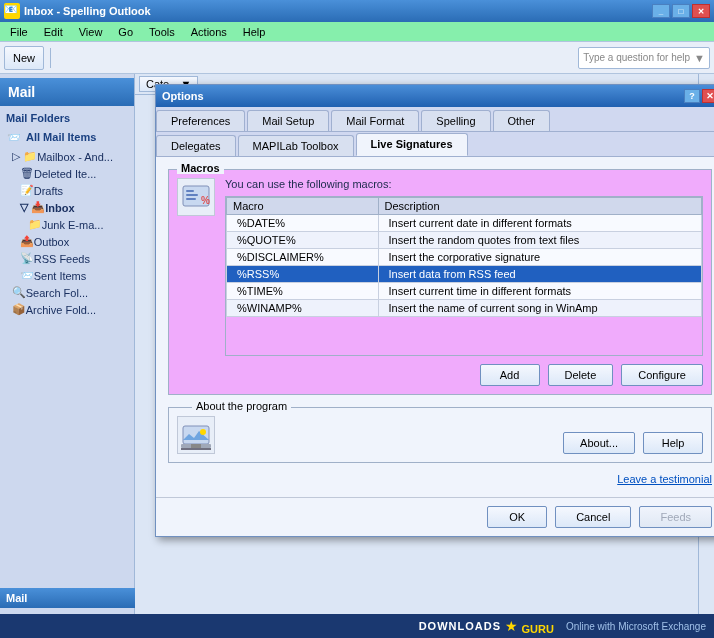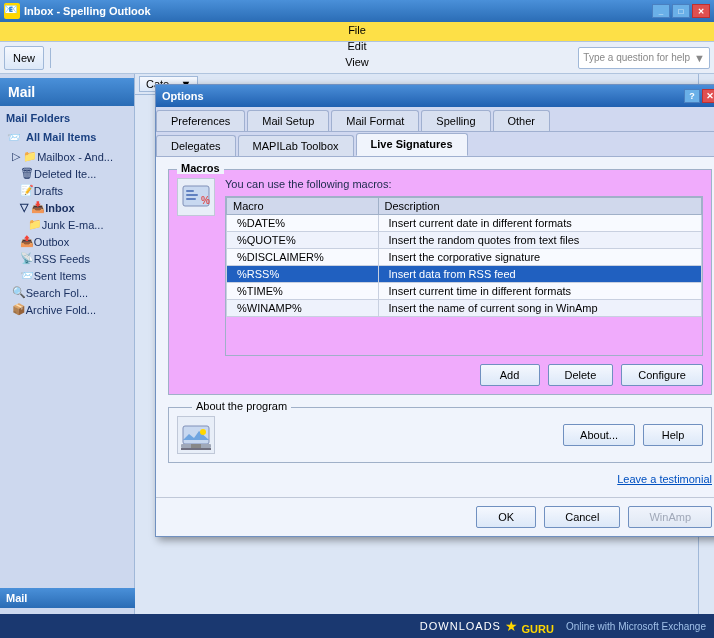--- a/index.html
+++ b/index.html
@@ -55,28 +55,27 @@
       align-items: center;
       justify-content: center;
       font-size: 8px;
       color: white;
       cursor: pointer;
     }
     .title-btn.close { background: #e05050; border-color: #c03030; }
 
     
     .menu-bar {
-      background: #fde047;
+      background: #86efac;
       height: 20px;
       display: flex;
       align-items: center;
       padding: 0 2px;
       border-bottom: 1px solid #b0c4de;
       font-size: 11px;
-      flex-direction: column;
     }
     .menu-item {
       padding: 2px 8px;
       cursor: pointer;
     }
 
     
     .toolbar {
       background: #e8eef8;
       height: 32px;
@@ -356,21 +355,21 @@
     .about-group-label {
       position: absolute;
       top: -8px;
       left: 23px;
       background: #f0f4fc;
       padding: 0 4px;
       font-size: 11px;
     }
     .about-content {
       display: flex;
-      align-items: center;
+      align-items: flex-end;
       gap: 8px;
     }
     .about-icon {
       width: 38px;
       height: 38px;
       border: 1px solid #c0c8d8;
       background: #e8eef8;
       display: flex;
       align-items: center;
       justify-content: center;
@@ -680,35 +679,35 @@
 
             <div class="testimonial-link">
               <a>Leave a testimonial</a>
             </div>
 
           </div>
 
           <div class="dialog-footer">
             <button class="footer-btn">OK</button>
             <button class="footer-btn">Cancel</button>
-            <button class="footer-btn disabled">WinAmp</button>
+            <button class="footer-btn disabled">Feeds</button>
           </div>
 
         </div>
       </div>
 
     </div>
   </div>
 
   <div class="status-bar">
     <span>0 Items</span>
   </div>
 
   <div class="downloads-bar">
     <div class="downloads-logo">
-      <span style="font-weight:normal; font-size:11px; letter-spacing:1px;">DOWNLOADS</span>
+      <span style="font-weight:bold; font-size:11px; letter-spacing:1px;">DOWNLOADS</span>
       <span class="guru-icon">★</span>
       <span style="font-weight:bold; font-size:11px; color:#ffd700;margin-top:6px;">GURU</span>
       <span style="margin-left:8px; font-size:10px; color:#a0c0e8;">Online with Microsoft Exchange</span>
     </div>
   </div>
 
 </div>
 
 </body></html>

